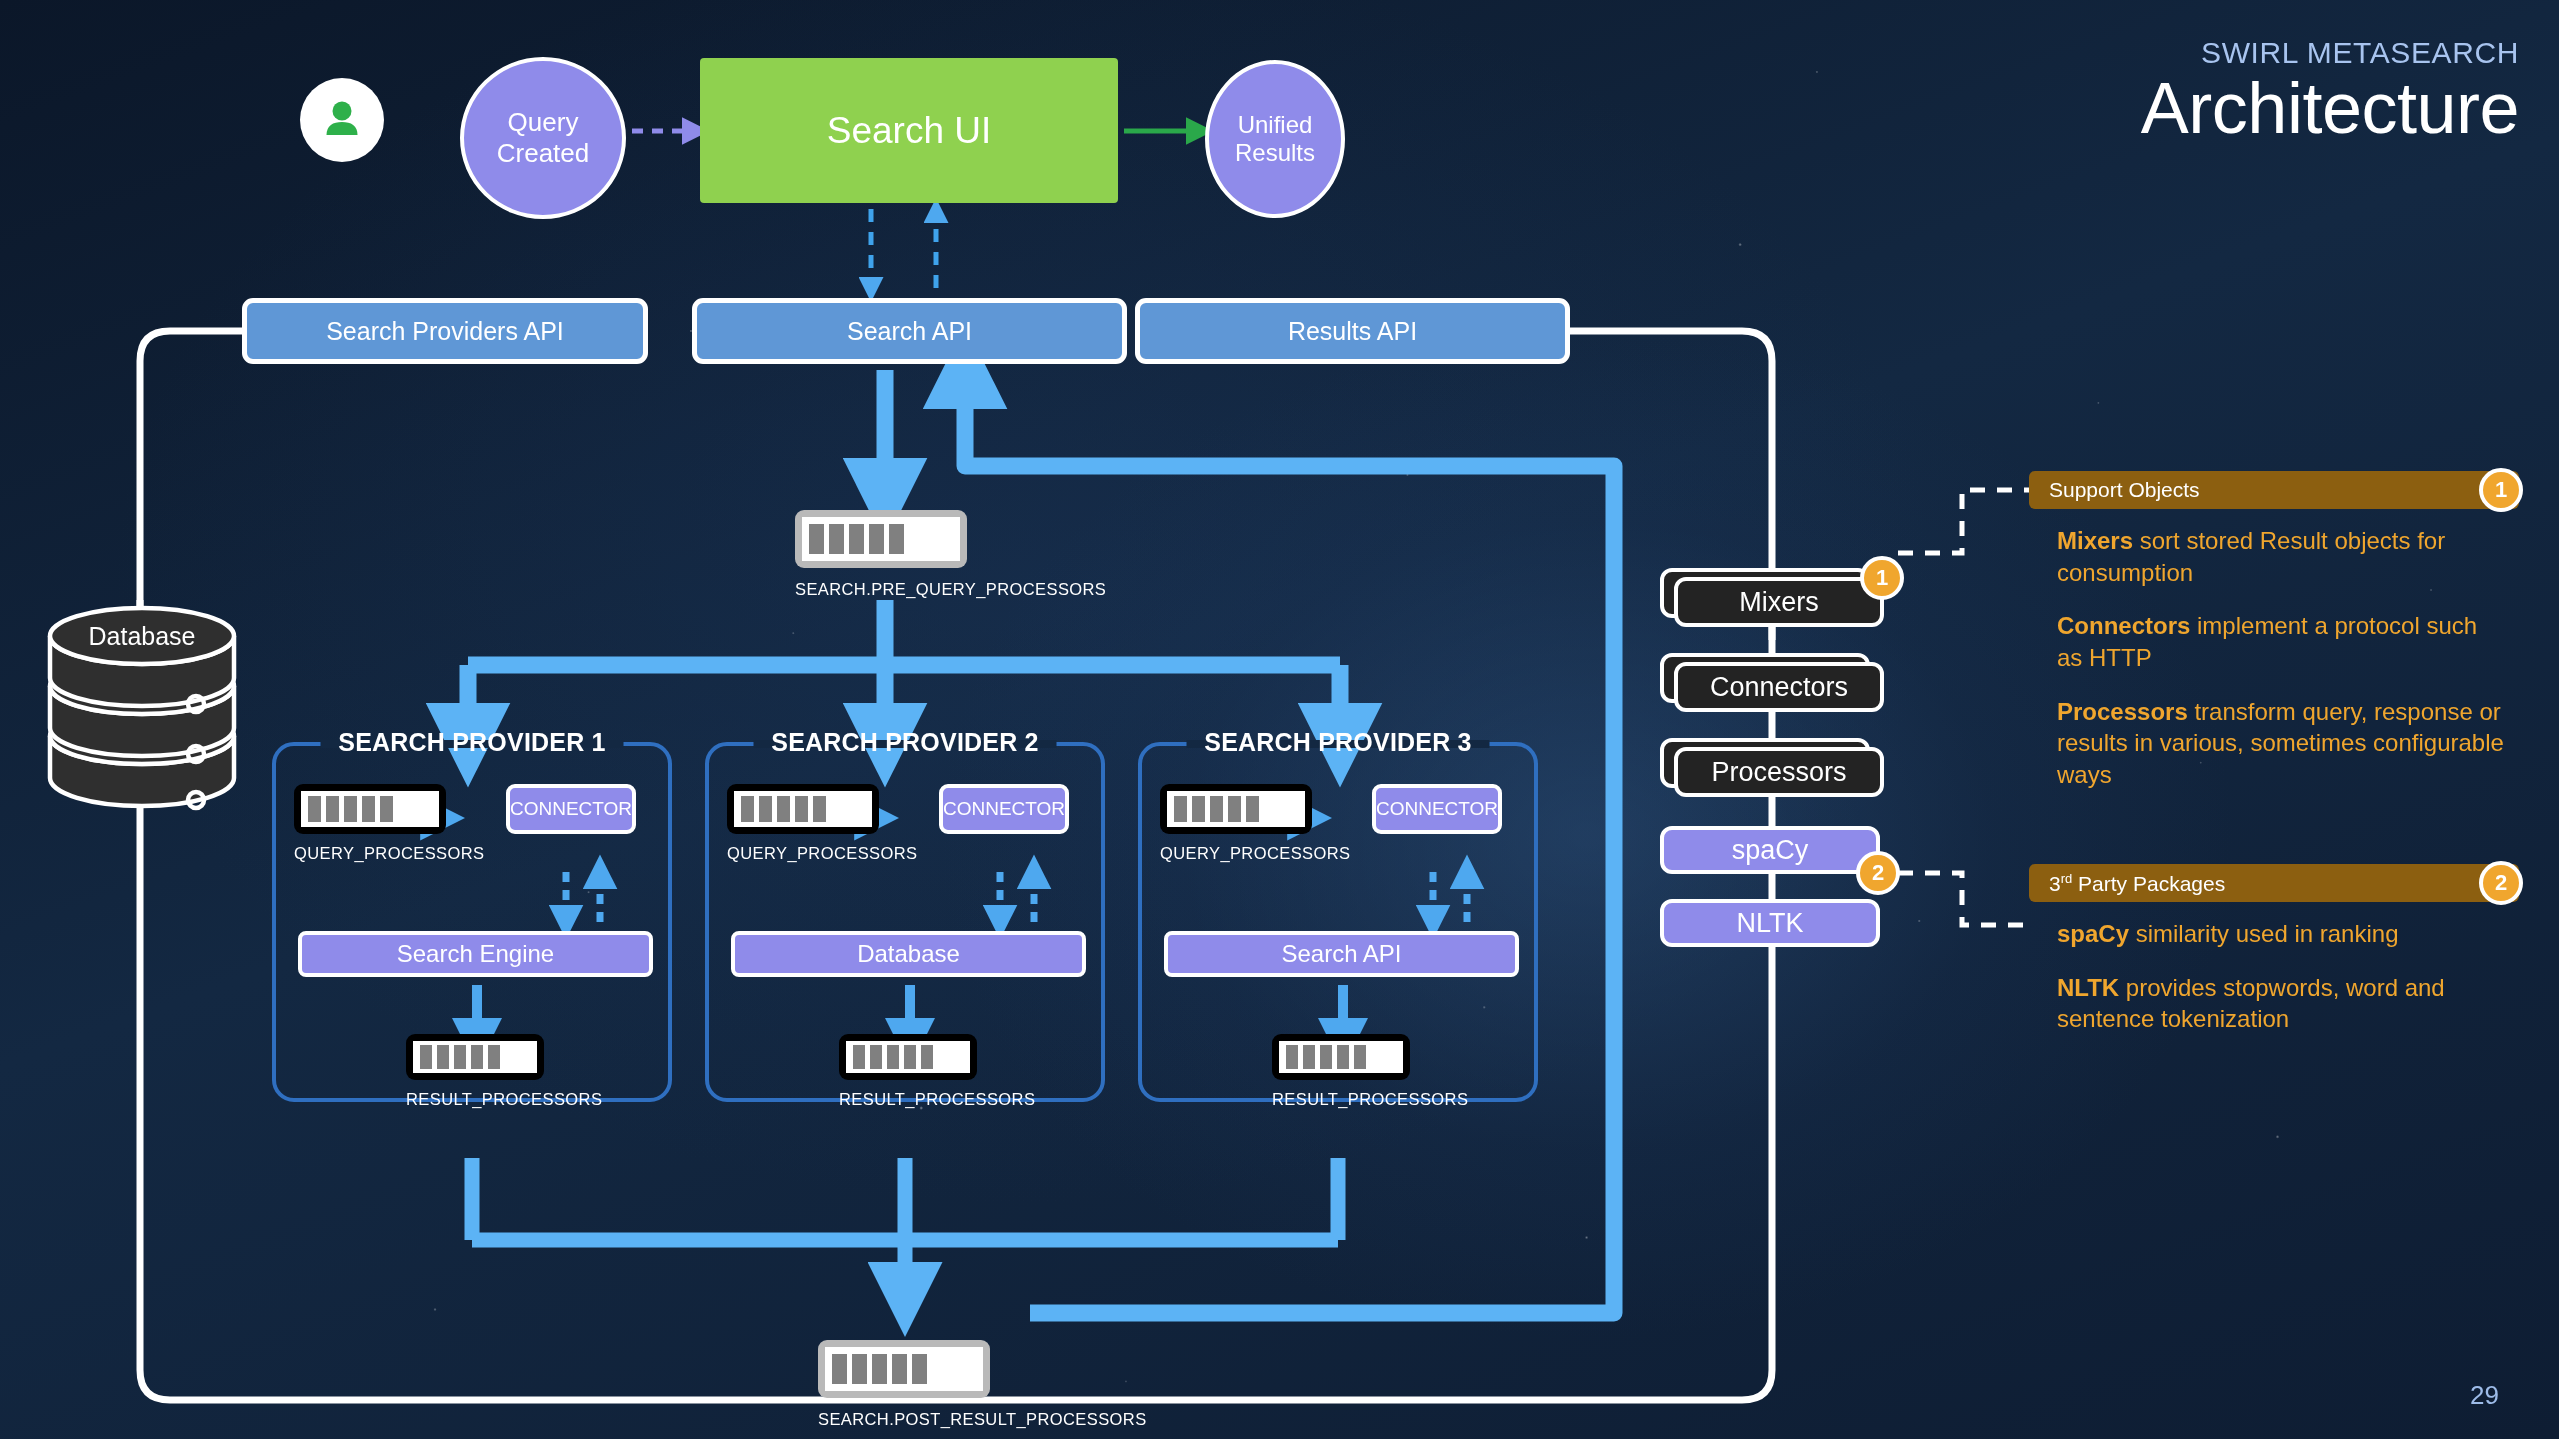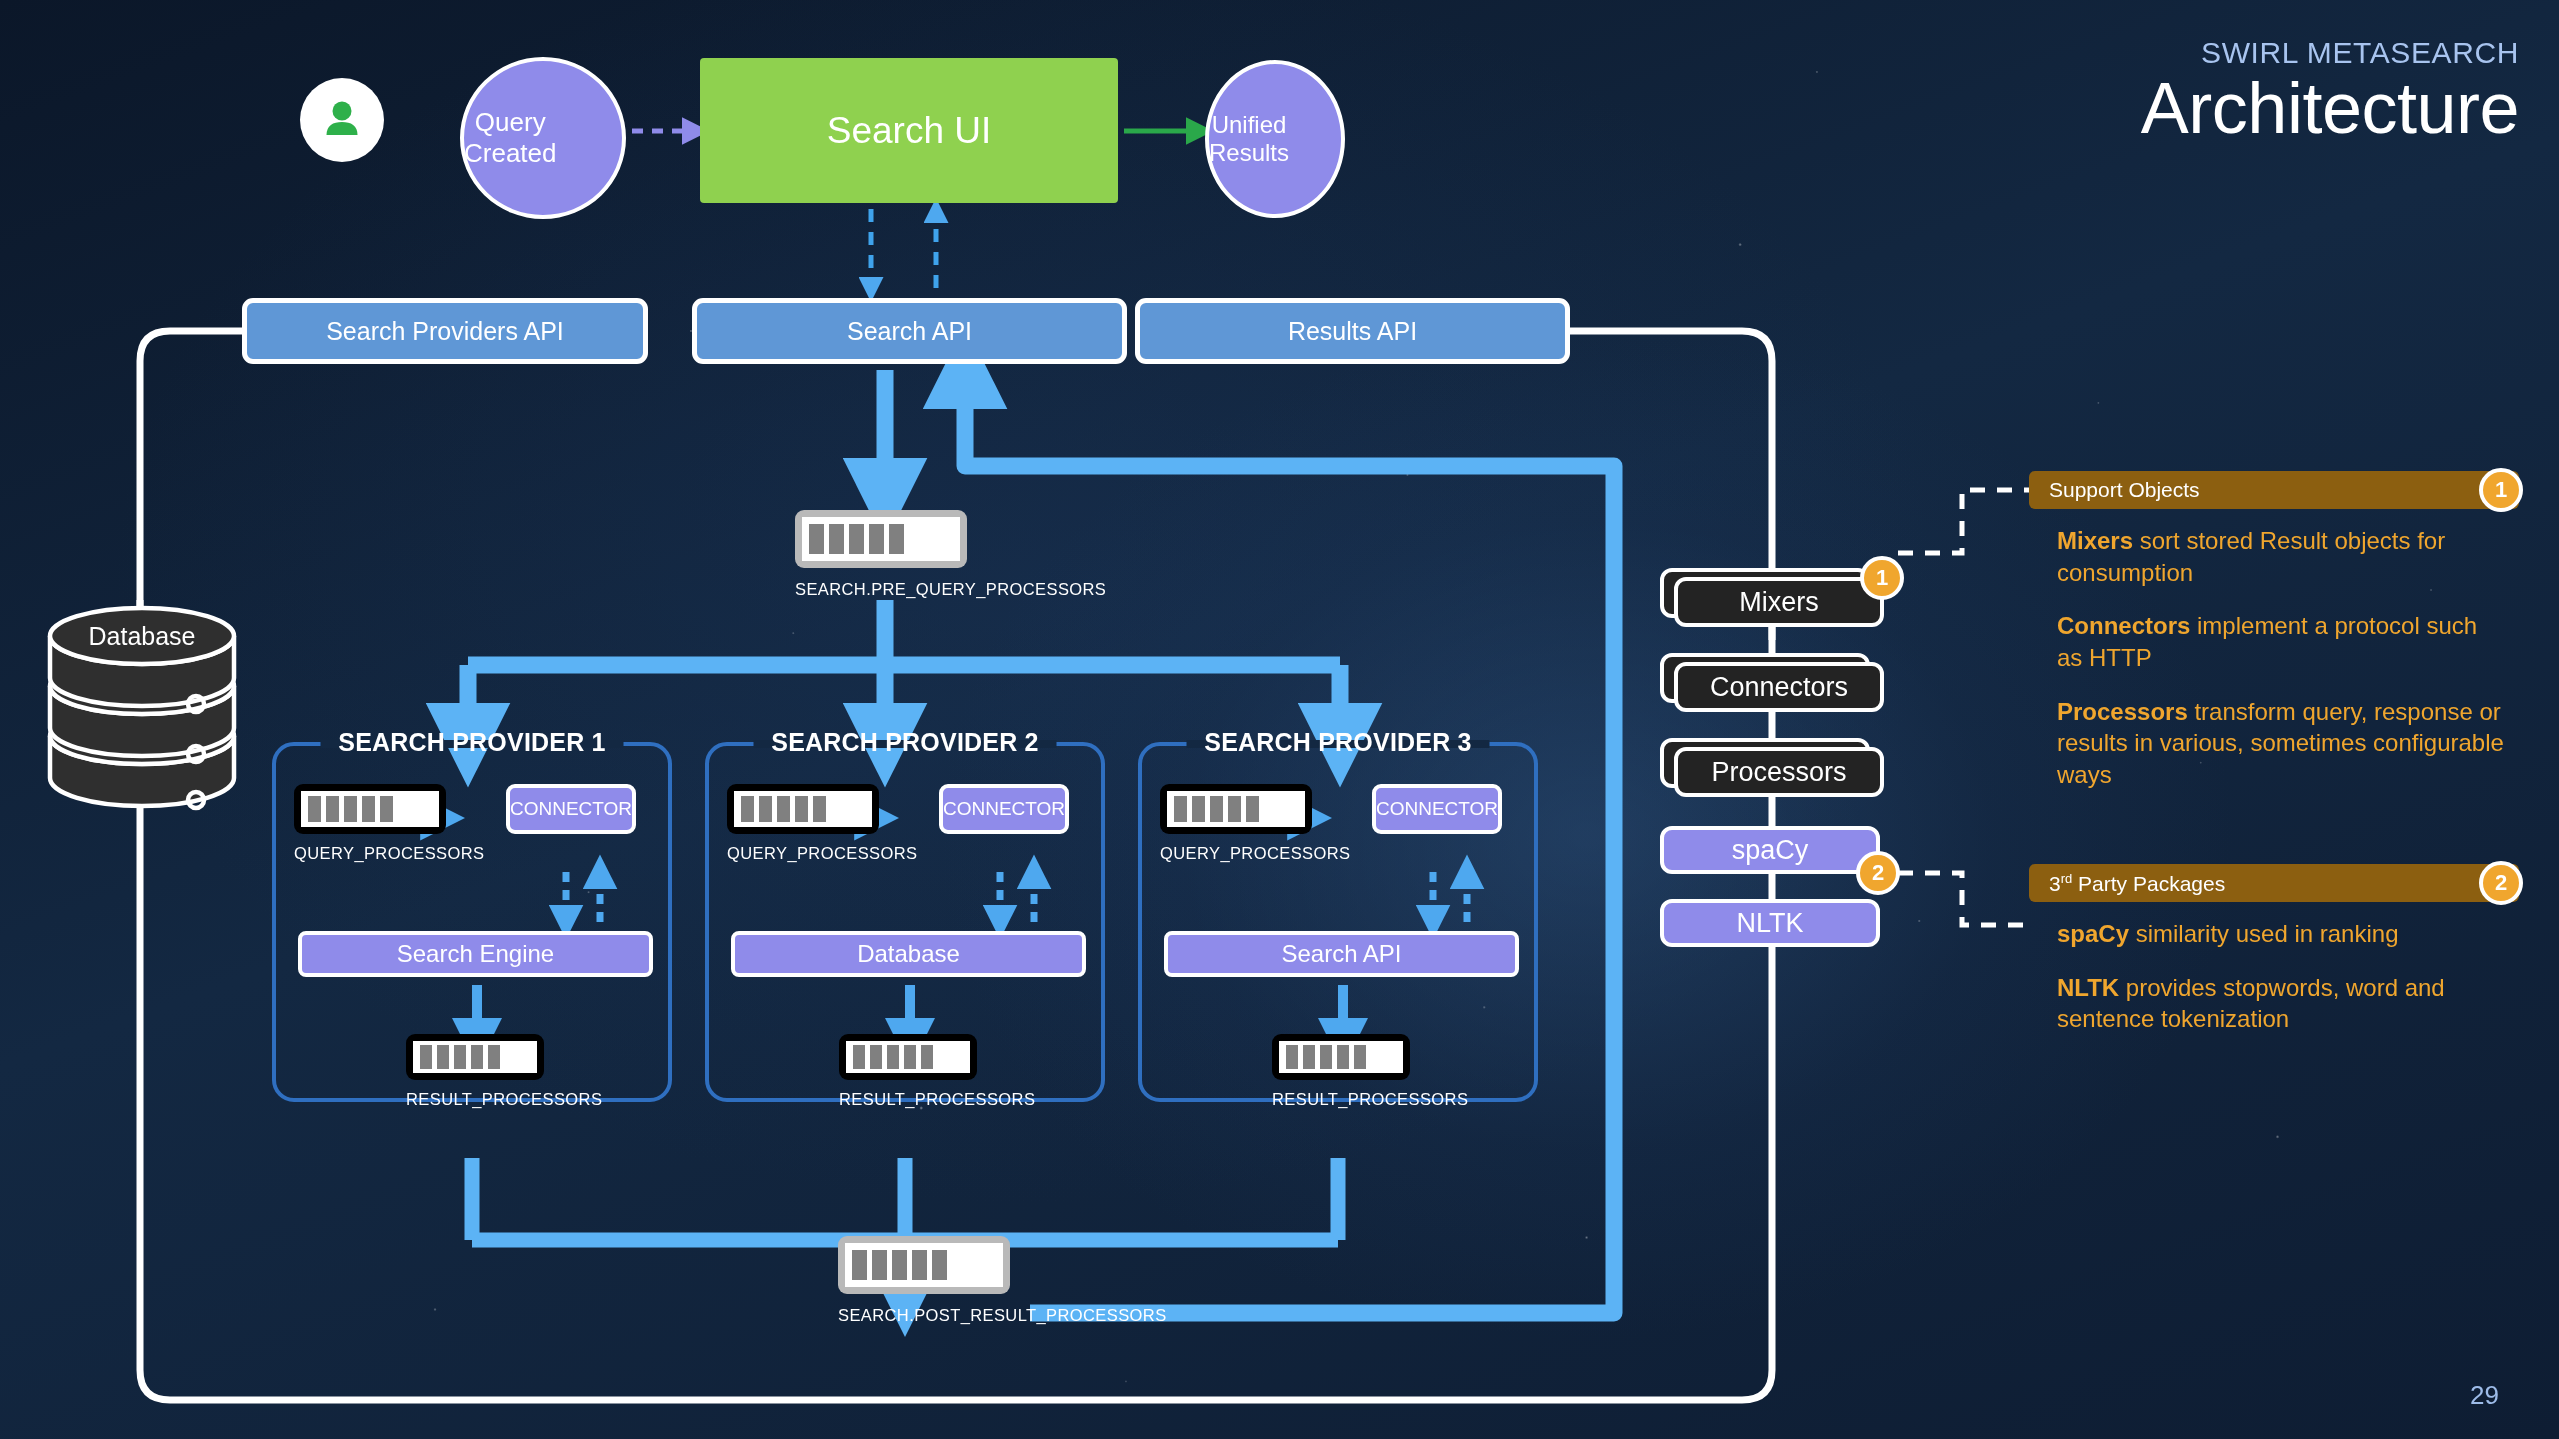--- a/index.html
+++ b/index.html
@@ -62,21 +62,21 @@
   
   #user-avatar {
     left: 300px; top: 78px; width: 84px; height: 84px;
     border-radius: 50%; background: #ffffff;
     display: flex; align-items: center; justify-content: center;
   }
 
   .ellipse-node {
     border-radius: 50%;
     background: #8f8bea; border: 4px solid #ffffff;
-    display: flex; align-items: center; 
+    display: flex; align-items: center; justify-content: center;
     text-align: center; color: #fff; line-height: 1.18;
   }
   #query-created {
     left: 460px; top: 57px; width: 166px; height: 162px; font-size: 26px;
   }
   #unified-results {
     left: 1205px; top: 60px; width: 140px; height: 158px; font-size: 24px;
   }
   #search-ui-box {
     left: 700px; top: 58px; width: 418px; height: 145px;
@@ -439,21 +439,21 @@
           <div class="bar" style="width:12px;height:24px;"></div>
           <div class="bar" style="width:12px;height:24px;"></div>
           <div class="bar" style="width:12px;height:24px;"></div>
           <div class="bar" style="width:12px;height:24px;"></div>
         </div>
       </div>
       <div class="proc-label" style="margin-top:10px; width:138px;">RESULT_PROCESSORS</div>
     </div>
   </div>
 
-  <div class="abs" style="left:818px; top:1236px;margin-left:20px;">
+  <div class="abs" style="left:818px; top:1340px;">
     <div class="proc-chip" style="width:172px; height:58px;">
       <div class="win">
         <div class="bar" style="width:15px;height:30px;"></div>
         <div class="bar" style="width:15px;height:30px;"></div>
         <div class="bar" style="width:15px;height:30px;"></div>
         <div class="bar" style="width:15px;height:30px;"></div>
         <div class="bar" style="width:15px;height:30px;"></div>
       </div>
     </div>
     <div class="proc-label" style="margin-top:12px; width:172px; margin-left:-70px; padding-left:70px;">SEARCH.POST_RESULT_PROCESSORS</div>

